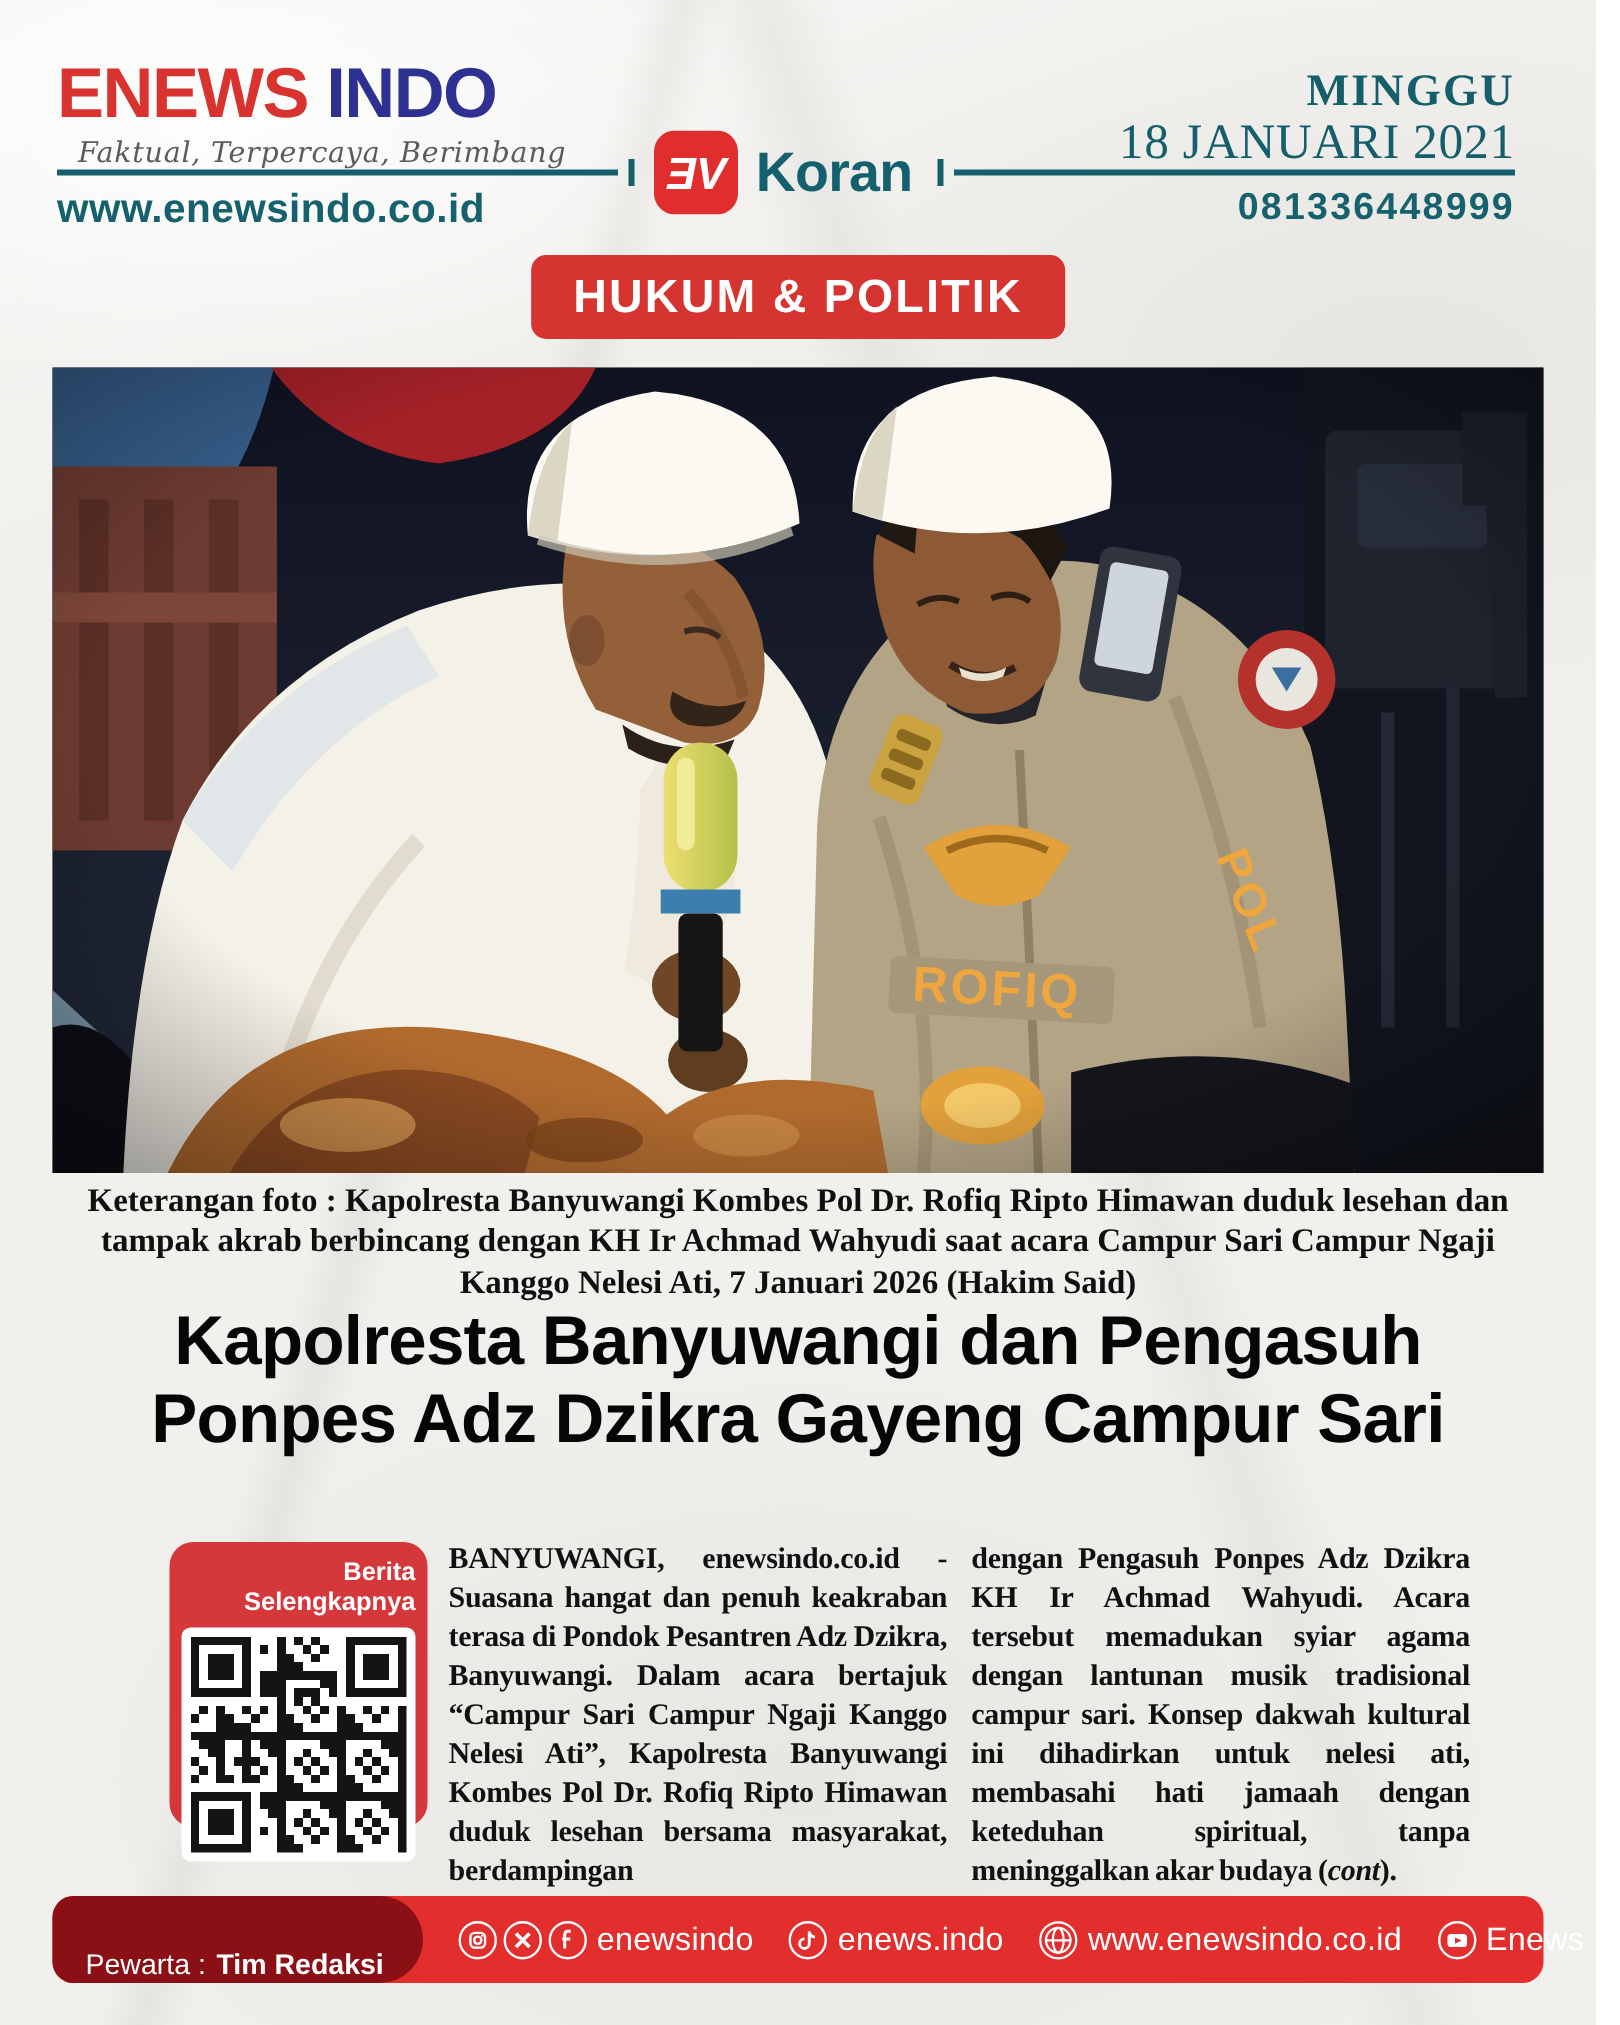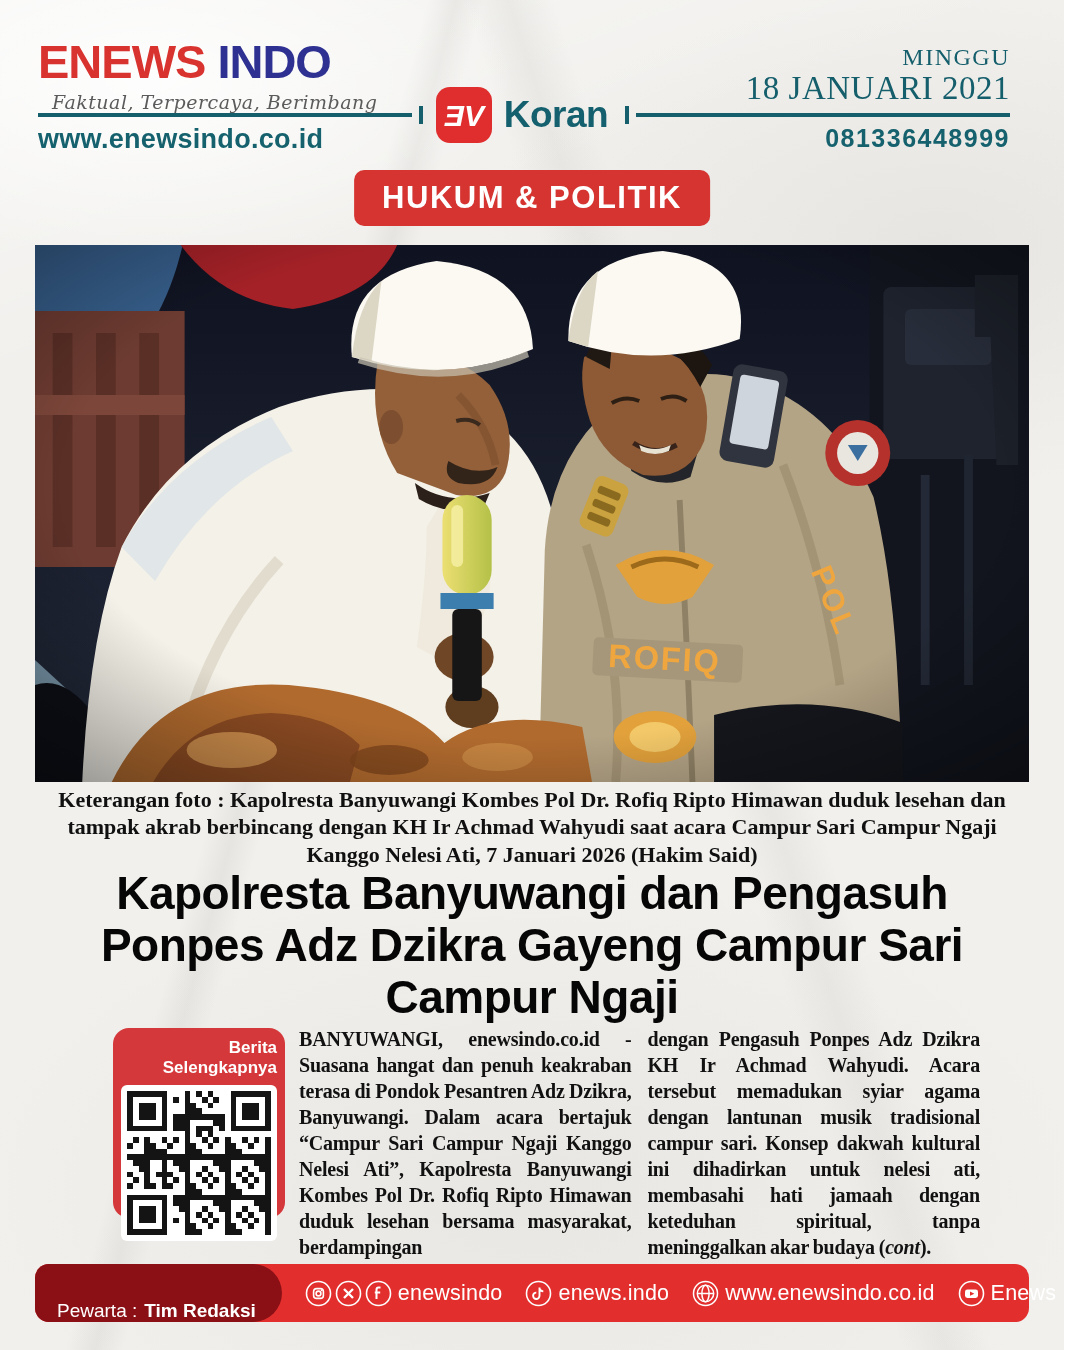--- a/index.html
+++ b/index.html
@@ -15,21 +15,21 @@
       linear-gradient(72deg, transparent 60%, rgba(208,206,201,.28) 63%, transparent 66%),
       linear-gradient(160deg, rgba(255,255,255,.5) 0%, transparent 22%);
   }
   
   .logo-block{position:absolute;left:38px;top:38px;}
   .logo-text{font-size:47px;font-weight:900;letter-spacing:-1px;line-height:1;}
   .logo-enews{color:#d93330;}
   .logo-indo{color:#2e3192;}
   .logo-tagline{font-family:"DejaVu Serif",serif;font-style:italic;font-size:19px;color:#5b5b5b;margin:6px 0 0 14px;letter-spacing:.5px;}
   .date-block{position:absolute;right:54px;top:44px;text-align:right;color:#155e6b;font-family:"Liberation Serif",serif;line-height:1.1;}
-  .date-day{font-size:24px;font-weight:400;letter-spacing:1.5px;}
+  .date-day{font-size:30px;font-weight:700;letter-spacing:1.5px;}
   .date-full{font-size:33px;font-weight:400;letter-spacing:.5px;}
   .rule-row{position:absolute;left:38px;right:54px;top:86px;height:58px;display:flex;align-items:center;}
   .rule-line{flex:1;height:4px;background:#155e6b;}
   .rule-cap{width:4px;height:18px;background:#155e6b;margin:0 7px;}
   .ev-badge{width:56px;height:56px;margin:0 4px 0 6px;flex:0 0 auto;}
   .koran-label{color:#14606e;font-size:37px;font-weight:800;letter-spacing:-.5px;margin:0 10px 0 8px;}
   .website-url{position:absolute;left:38px;top:124px;color:#15616d;font-size:27px;font-weight:700;letter-spacing:.3px;}
   .phone-number{position:absolute;right:54px;top:124px;color:#15616d;font-size:25px;font-weight:700;letter-spacing:1.5px;text-align:center;}
   
   .category-badge{
@@ -223,21 +223,20 @@
       </g>
       <rect width="1010" height="537" fill="url(#gVig)"></rect>
     </svg>
   </figure>
 
   <div class="photo-caption">Keterangan foto : Kapolresta Banyuwangi Kombes Pol Dr. Rofiq Ripto Himawan duduk lesehan dan tampak akrab berbincang dengan KH Ir Achmad Wahyudi saat acara Campur Sari Campur Ngaji Kanggo Nelesi Ati, 7 Januari 2026 (Hakim Said)</div>
 
   <h1 class="headline" style="margin:0">
     <div>Kapolresta Banyuwangi dan Pengasuh</div>
     <div>Ponpes Adz Dzikra Gayeng Campur Sari</div>
-    <div>Campur Ngaji</div>
   </h1>
 
   <div class="qr-panel">
     <div class="qr-label">Berita Selengkapnya</div>
     <div class="qr-white">
       <svg id="qr-code-svg" viewBox="0 0 25 25">
           <g fill="#141414" shape-rendering="crispEdges">
             <rect x="10" y="0" width="1" height="1"></rect>
             <rect x="12" y="0" width="1" height="1"></rect>
             <rect x="14" y="0" width="1" height="1"></rect>

